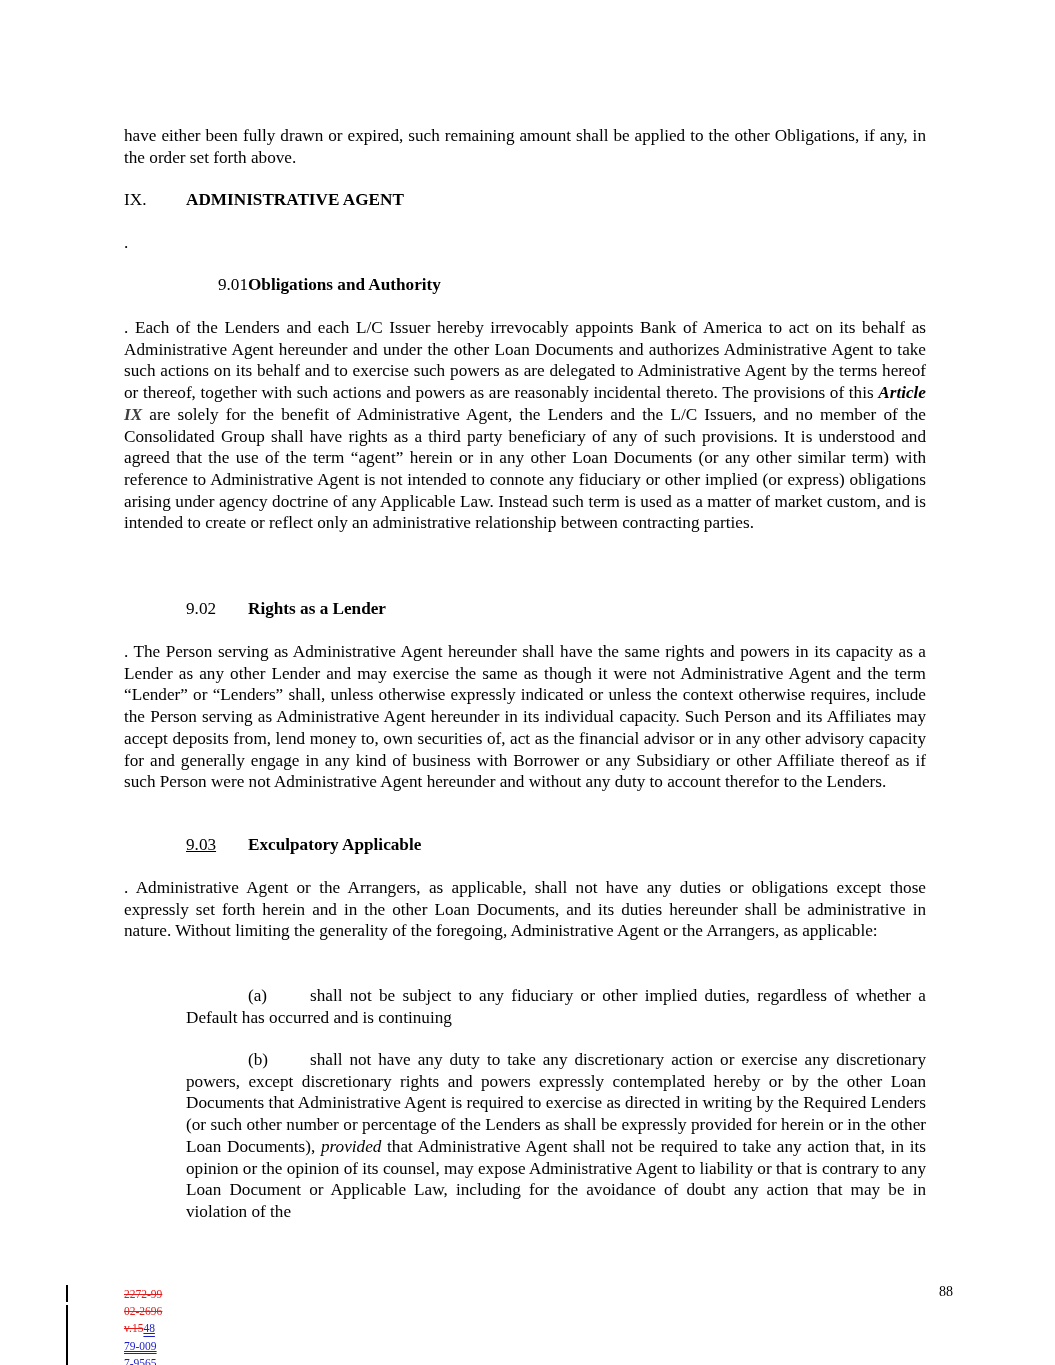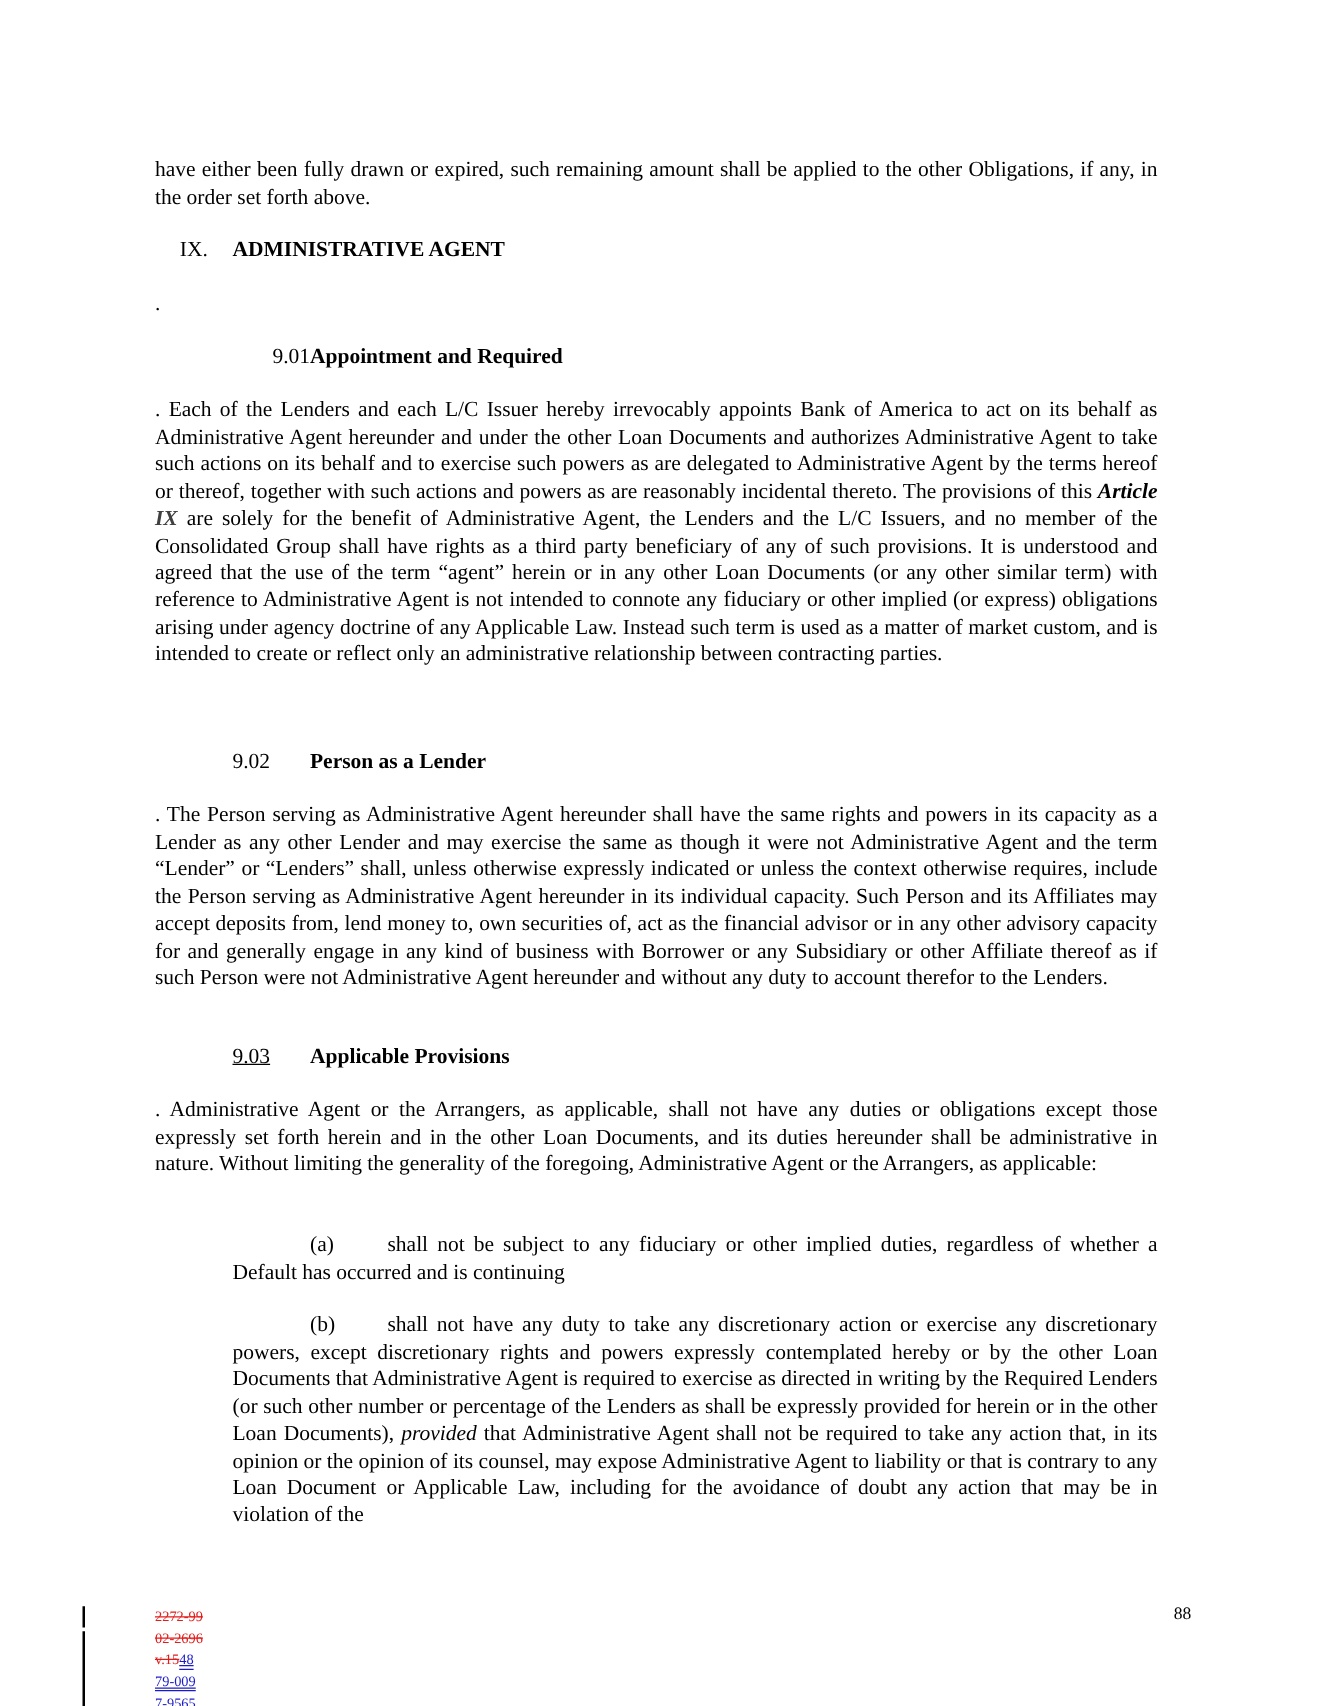--- a/index.html
+++ b/index.html
@@ -21,38 +21,38 @@
   .docid .ins { color: #1c1cc7; text-decoration: underline double; }
   .change-bar { position: absolute; left: 66px; width: 2px; background: #000; }
 </style>
 </head>
 <body>
 
 <div class="page">
 
   <p class="p last-left" style="top:125px;">have either been fully drawn or expired, such remaining amount shall be applied to the other Obligations, if any, in the order set forth above.</p>
 
-  <div class="heading" style="left:124px; top:189px;text-align:center;">
+  <div class="heading" style="left:124px; top:189px;">
     <span class="num" style="width:62px;">IX.</span><span class="bold">ADMINISTRATIVE AGENT</span>
   </div>
 
   <div class="heading" style="left:124px; top:232px;">.</div>
 
   <div class="heading" style="left:186px; top:274px;">
-    <span class="num" style="width:62px;text-align:right;">9.01</span><span class="bold">Appointment and Required</span>
+    <span class="num" style="width:62px;text-align:right;">9.01</span><span class="bold">Obligations and Authority</span>
   </div>
   <p class="p" style="top:317px;"><span>. Each of the Lenders and each L/C Issuer hereby irrevocably appoints Bank of America to act on its behalf as Administrative Agent hereunder and under the other Loan Documents and authorizes Administrative Agent to take such actions on its behalf and to exercise such powers as are delegated to Administrative Agent by the terms hereof or thereof, together with such actions and powers as are reasonably incidental thereto. The provisions of this </span><span class="art-ref"><span>Article</span> <span class="ix">IX</span></span><span> are solely for the benefit of Administrative Agent, the Lenders and the L/C Issuers, and no member of the Consolidated Group shall have rights as a third party beneficiary of any of such provisions. It is understood and agreed that the use of the term “agent” herein or in any other Loan Documents (or any other similar term) with reference to Administrative Agent is not intended to connote any fiduciary or other implied (or express) obligations arising under agency doctrine of any Applicable Law. Instead such term is used as a matter of market custom, and is intended to create or reflect only an administrative relationship between contracting parties.</span></p>
 
   <div class="heading" style="left:186px; top:598px;">
-    <span class="num" style="width:62px;">9.02</span><span class="bold">Person as a Lender</span>
+    <span class="num" style="width:62px;">9.02</span><span class="bold">Rights as a Lender</span>
   </div>
   <p class="p" style="top:641px;">. The Person serving as Administrative Agent hereunder shall have the same rights and powers in its capacity as a Lender as any other Lender and may exercise the same as though it were not Administrative Agent and the term “Lender” or “Lenders” shall, unless otherwise expressly indicated or unless the context otherwise requires, include the Person serving as Administrative Agent hereunder in its individual capacity. Such Person and its Affiliates may accept deposits from, lend money to, own securities of, act as the financial advisor or in any other advisory capacity for and generally engage in any kind of business with Borrower or any Subsidiary or other Affiliate thereof as if such Person were not Administrative Agent hereunder and without any duty to account therefor to the Lenders.</p>
 
   <div class="heading" style="left:186px; top:834px;">
-    <span class="num" style="width:62px;text-decoration:underline;">9.03</span><span class="bold">Applicable Provisions</span>
+    <span class="num" style="width:62px;text-decoration:underline;">9.03</span><span class="bold">Exculpatory Applicable</span>
   </div>
   <p class="p" style="top:877px;">. Administrative Agent or the Arrangers, as applicable, shall not have any duties or obligations except those expressly set forth herein and in the other Loan Documents, and its duties hereunder shall be administrative in nature. Without limiting the generality of the foregoing, Administrative Agent or the Arrangers, as applicable:</p>
 
   <p class="p sub" style="top:985px;"><span class="num" style="width:62px; margin-left:62px; text-indent:0;">(a)</span><span>shall not be subject to any fiduciary or other implied duties, regardless of whether a Default has occurred and is continuing</span></p>
 
   <p class="p sub" style="top:1049px;"><span class="num" style="width:62px; margin-left:62px;">(b)</span><span>shall not have any duty to take any discretionary action or exercise any discretionary powers, except discretionary rights and powers expressly contemplated hereby or by the other Loan Documents that Administrative Agent is required to exercise as directed in writing by the Required Lenders (or such other number or percentage of the Lenders as shall be expressly provided for herein or in the other Loan Documents), </span><i>provided</i><span> that Administrative Agent shall not be required to take any action that, in its opinion or the opinion of its counsel, may expose Administrative Agent to liability or that is contrary to any Loan Document or Applicable Law, including for the avoidance of doubt any action that may be in violation of the</span></p>
 
   <div class="change-bar" style="top:1285px; height:17px;"></div>
   <div class="change-bar" style="top:1305px; height:60px;"></div>
 

